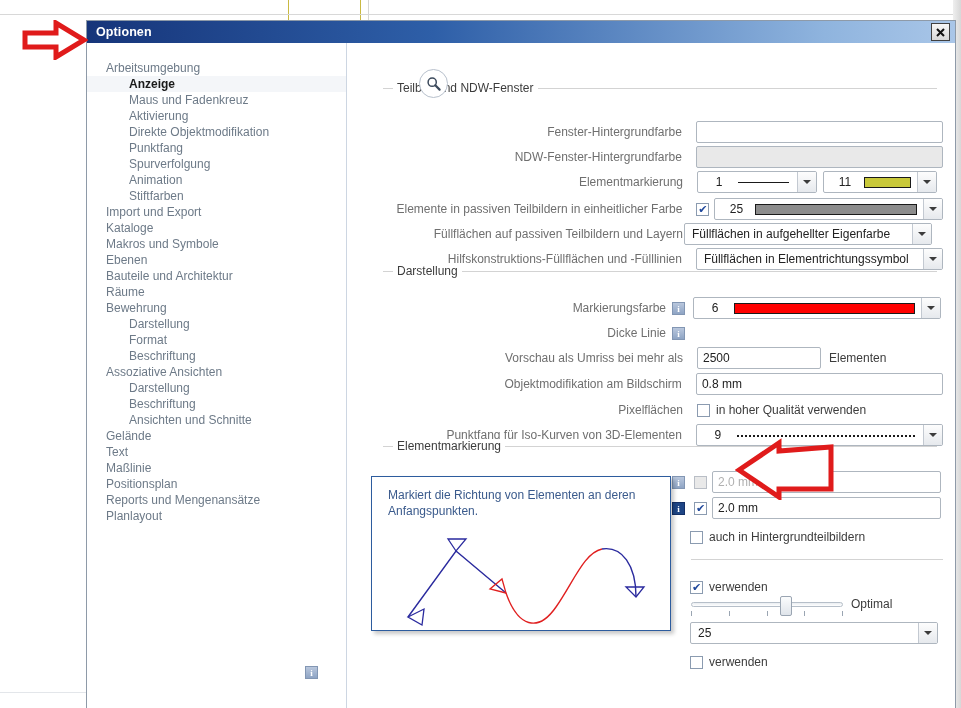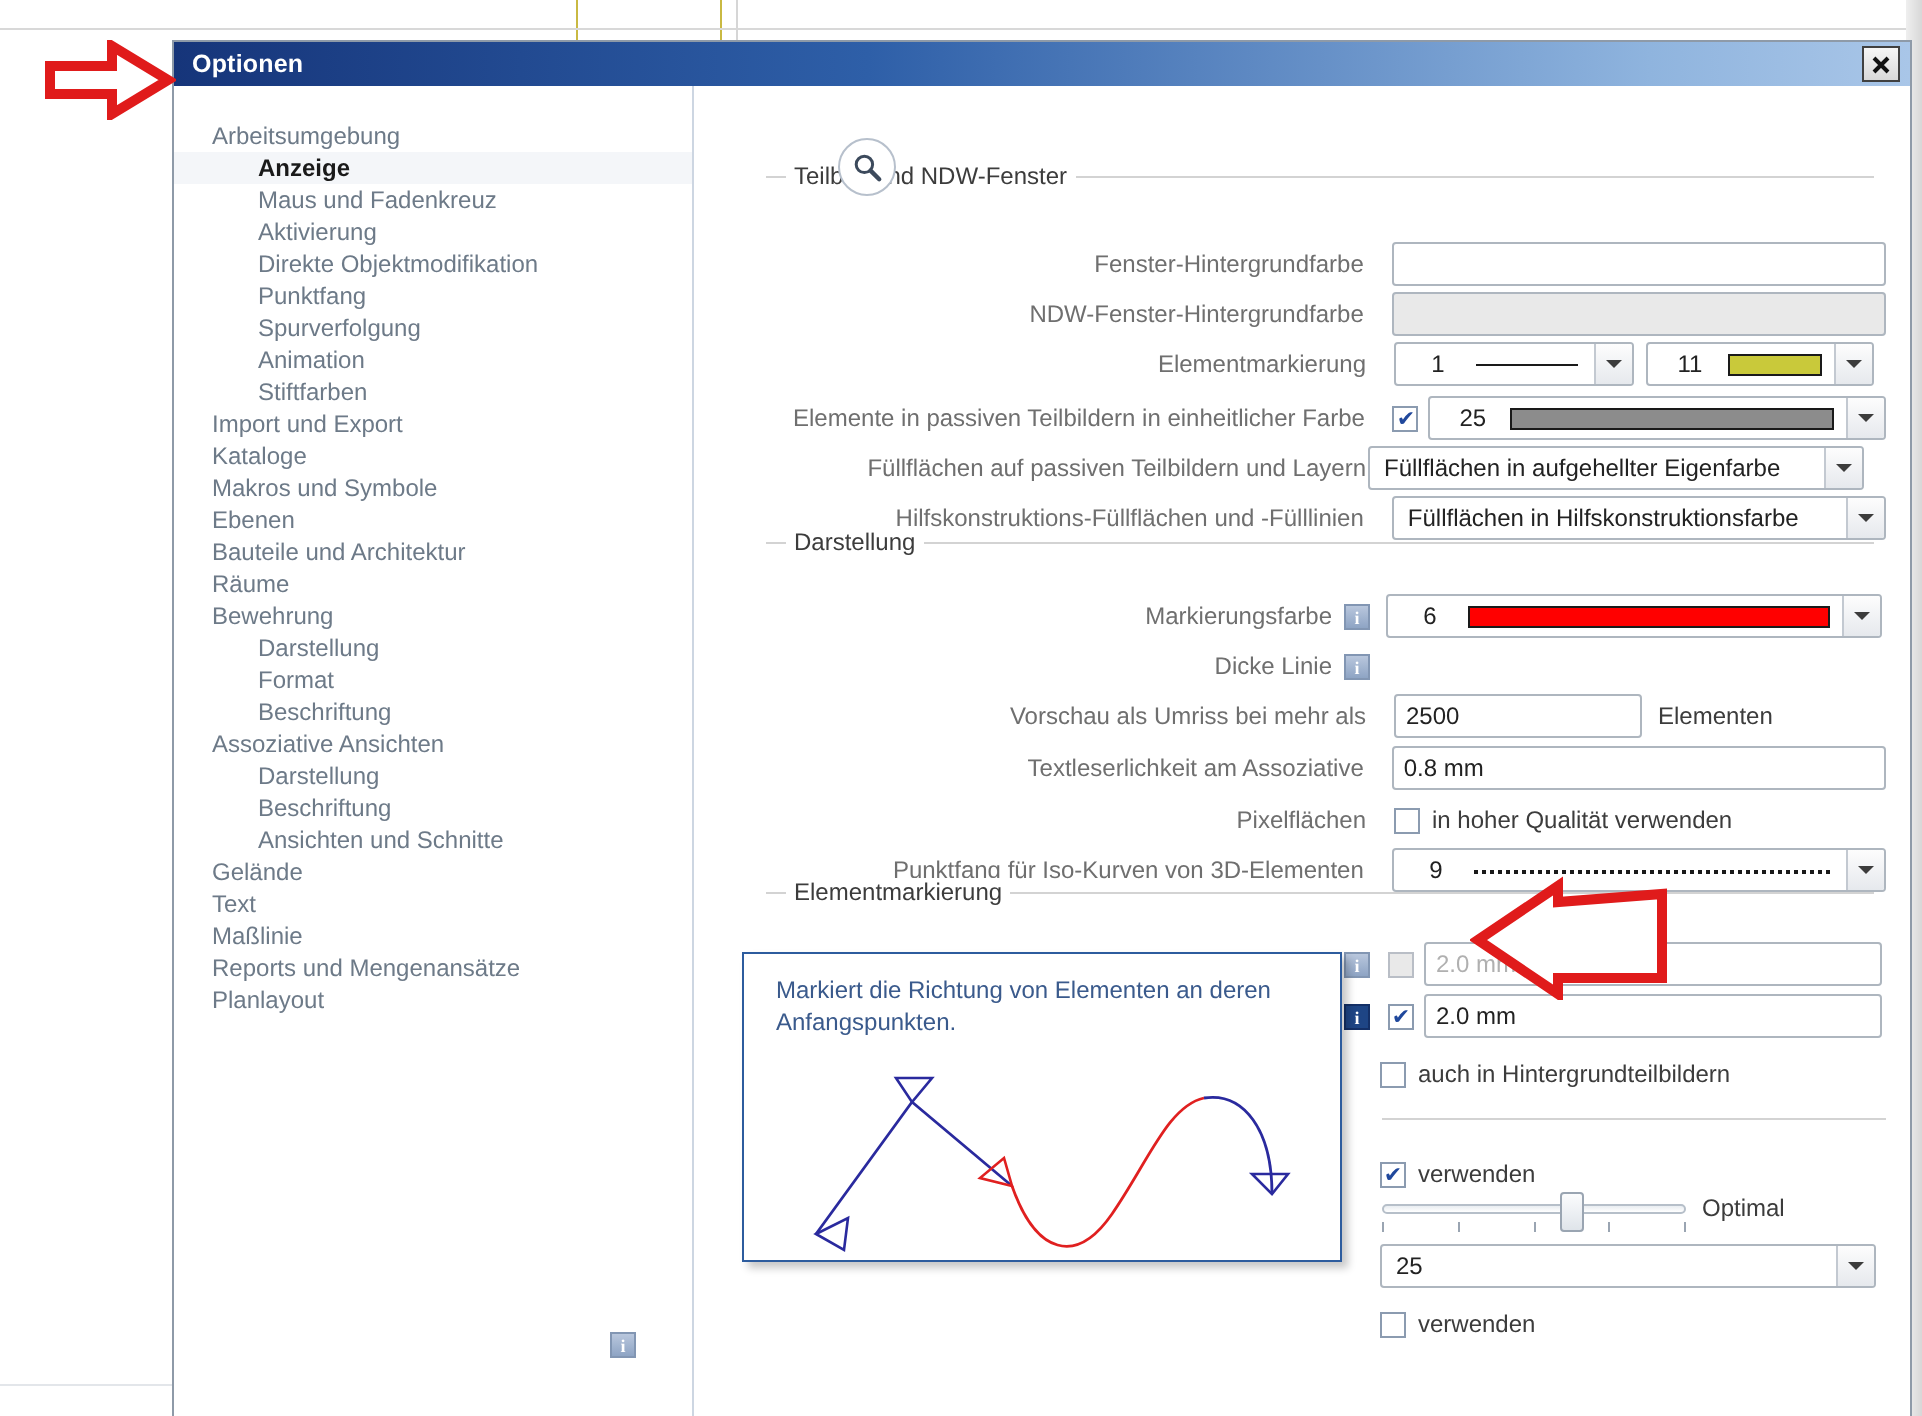--- a/index.html
+++ b/index.html
@@ -364,20 +364,21 @@
           <div class="tree-item lvl1">Darstellung</div>
           <div class="tree-item lvl1">Format</div>
           <div class="tree-item lvl1">Beschriftung</div>
           <div class="tree-item">Assoziative Ansichten</div>
           <div class="tree-item lvl1">Darstellung</div>
           <div class="tree-item lvl1">Beschriftung</div>
           <div class="tree-item lvl1">Ansichten und Schnitte</div>
           <div class="tree-item">Gelände</div>
           <div class="tree-item">Text</div>
           <div class="tree-item">Maßlinie</div>
+          <div class="tree-item">Positionsplan</div>
           <div class="tree-item">Reports und Mengenansätze</div>
           <div class="tree-item">Planlayout</div>
         </div>
       <div id="sidebar-info-icon">
         <span class="info-icon">i</span>
       </div>
     </div>
 
     <div id="content">
 
@@ -435,21 +436,21 @@
           <span class="combo-text">Füllflächen in aufgehellter Eigenfarbe</span>
           <span class="combo-arrow">
               <i class="arrow-glyph"></i>
             </span>
         </div>
       </div>
 
       <div class="row" style="top:205px; left:8px; width:560px;">
         <span class="row-label" style="width:300px;">Hilfskonstruktions-Füllflächen und -Fülllinien</span>
         <div class="combo" style="width:248px; margin-left:14px;">
-          <span class="combo-text">Füllflächen in Hilfskonstruktionsfarbe</span>
+          <span class="combo-text">Füllflächen in Elementrichtungssymbol</span>
           <span class="combo-arrow">
               <i class="arrow-glyph"></i>
             </span>
         </div>
       </div>
 
       <div class="groupbox" style="top:228px; height:168px;">
         <span class="gb-title">Darstellung</span>
       </div>
 
@@ -470,21 +471,21 @@
         <span class="info-icon" style="margin-left:6px;">i</span>
       </div>
 
       <div class="row" style="top:304px; left:8px; width:560px;">
         <span class="row-label" style="width:300px;">Vorschau als Umriss bei mehr als</span>
         <div class="textbox" style="width:124px; margin-left:14px;">2500</div>
         <span class="unit-text">Elementen</span>
       </div>
 
       <div class="row" style="top:330px; left:8px; width:560px;">
-        <span class="row-label" style="width:300px;">Textleserlichkeit am Assoziative</span>
+        <span class="row-label" style="width:300px;">Objektmodifikation am Bildschirm</span>
         <div class="textbox" style="width:248px; margin-left:14px;">0.8 mm</div>
       </div>
 
       <div class="row" style="top:356px; left:8px; width:560px;">
         <span class="row-label" style="width:300px;">Pixelflächen</span>
         <span class="checkbox" style="margin-left:14px;"></span>
         <span class="cb-text">in hoher Qualität verwenden</span>
       </div>
 
       <div class="row" style="top:381px; left:8px; width:560px;">

